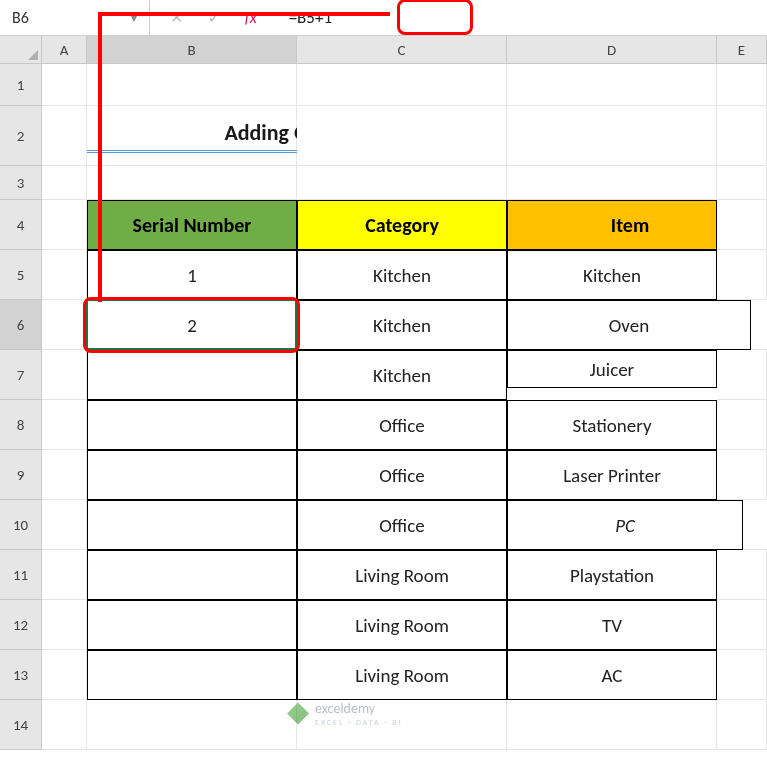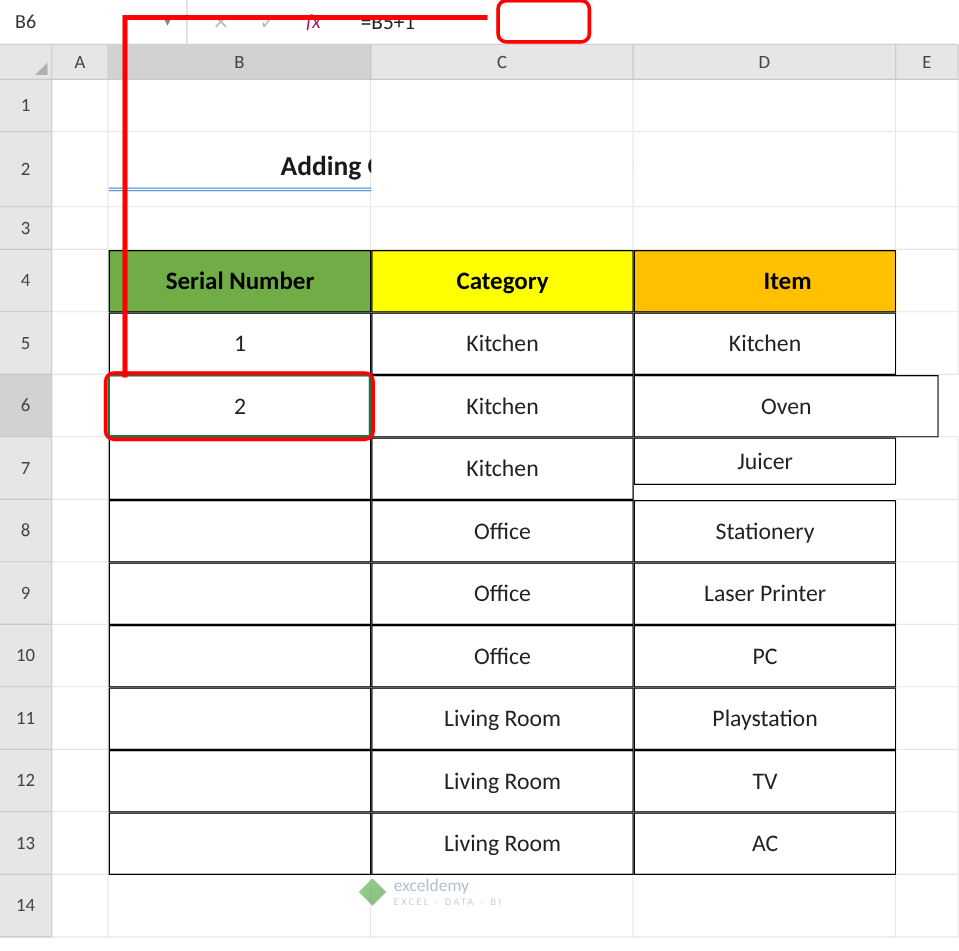--- a/index.html
+++ b/index.html
@@ -297,21 +297,21 @@
         <div class="cell" style="width: 45px; height: 50px;"></div>
         <div class="cell tcell" style="width: 210px; height: 50px;"></div>
         <div class="cell tcell" style="width: 210px; height: 50px;">Office</div>
         <div class="cell tcell" style="width: 210px; height: 50px;">Laser Printer</div>
         <div class="cell" style="width: 50px; height: 50px;"></div>
       </div>
       <div class="row" style="height: 50px;">
         <div class="cell" style="width: 45px; height: 50px;"></div>
         <div class="cell tcell" style="width: 210px; height: 50px;"></div>
         <div class="cell tcell" style="width: 210px; height: 50px;">Office</div>
-        <div class="cell tcell" style="width: 210px; height: 50px;">PC</div>
+        <div class="cell tcell" style="width: 236px; height: 50px; font-style: italic;">PC</div>
         <div class="cell" style="width: 50px; height: 50px;"></div>
       </div>
       <div class="row" style="height: 50px;">
         <div class="cell" style="width: 45px; height: 50px;"></div>
         <div class="cell tcell" style="width: 210px; height: 50px;"></div>
         <div class="cell tcell" style="width: 210px; height: 50px;">Living Room</div>
         <div class="cell tcell" style="width: 210px; height: 50px;">Playstation</div>
         <div class="cell" style="width: 50px; height: 50px;"></div>
       </div>
       <div class="row" style="height: 50px;">

